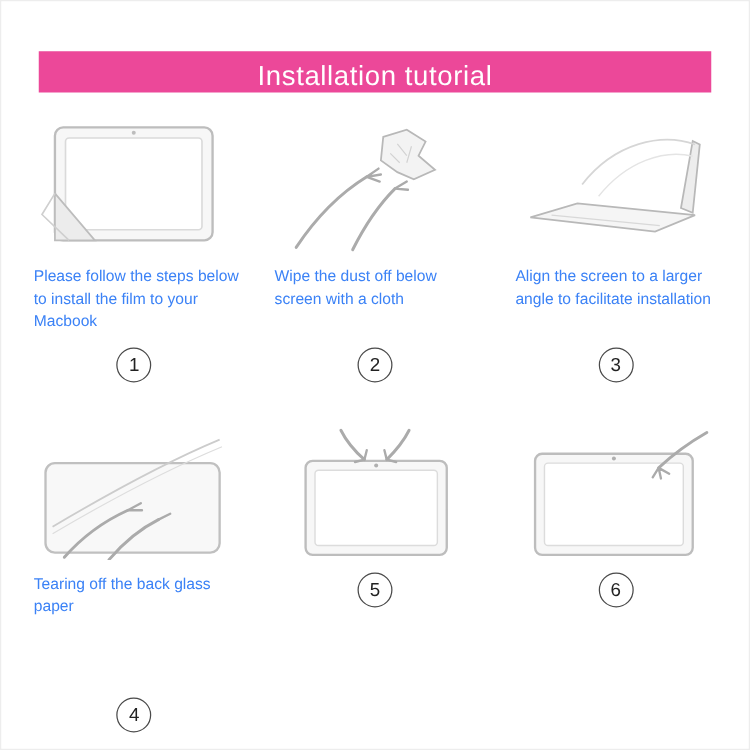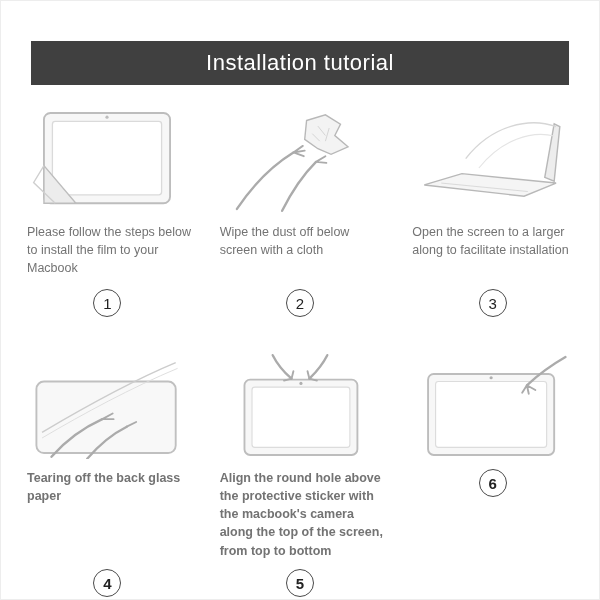--- a/index.html
+++ b/index.html
@@ -6,23 +6,23 @@
   body{
     width:600px;height:600px;
     font-family:"Liberation Sans", sans-serif;
     color:#3c3c3c;
     position:relative;
     box-sizing:border-box;
     border:1px solid #ededed;
   }
   .banner{
     margin:40px 30px 0 30px;
-    height:44px;
-    background:#404040;
-    display:flex;align-items:center;justify-content:center;
+    height:33px;
+    background:#ec4899;
+    display:flex;align-items:flex-end;justify-content:center;
   }
   .banner-title{
     color:#ffffff;
     font-size:22px;
     letter-spacing:0.5px;
   }
   .grid{
     display:grid;
     grid-template-columns:repeat(3,1fr);
     column-gap:12px;
@@ -34,38 +34,38 @@
     align-items:center;
   }
   .illus{
     height:118px;
     width:100%;
     display:flex;align-items:center;justify-content:center;
   }
   .caption{
     font-size:12.5px;
     line-height:1.45;
-    color:#737373;
+    color:#3b82f6;
     width:100%;
     padding:4px 4px 0 10px;
     box-sizing:border-box;
   }
   .row1 .caption{height:66px;}
   .row2 .caption{height:100px;}
   .num{
     width:26px;height:26px;
     border:1.3px solid #4a4a4a;
     border-radius:50%;
     display:flex;align-items:center;justify-content:center;
     font-size:15px;
     color:#222222;
     margin-top:4px;
     background:#ffffff;
   }
-  .row2{margin-top:14px;font-weight:bold;}
+  .row2{margin-top:14px;}
   svg{display:block;}
 </style>
 </head>
 <body>
 
 <div class="banner">
   <div class="banner-title">Installation tutorial</div>
 </div>
 
 <div class="grid row1">
@@ -106,21 +106,21 @@
   <div class="step">
     <div class="illus">
       <svg viewBox="0 0 170 95" width="160" height="90">
         <path d="M12,74 L118,86 L152,72 L52,62 Z" fill="#f5f5f5" stroke="#b8b8b8" stroke-width="1.5"></path>
         <path d="M30,72 L122,81" stroke="#d8d8d8" stroke-width="1" fill="none"></path>
         <path d="M150,70 L156,12 L150,9 L140,66 Z" fill="#ededed" stroke="#b8b8b8" stroke-width="1.5"></path>
         <path d="M56,46 C84,10 124,2 152,12" fill="none" stroke="#d6d6d6" stroke-width="1.5"></path>
         <path d="M70,56 C94,26 126,16 150,22" fill="none" stroke="#e4e4e4" stroke-width="1.2"></path>
       </svg>
     </div>
-    <div class="caption">Open the screen to a larger along to facilitate installation</div>
+    <div class="caption">Align the screen to a larger angle to facilitate installation</div>
     <div class="num">
       <span>3</span>
     </div>
   </div>
 
 </div>
 
 <div class="grid row2">
 
   <div class="step">
@@ -146,21 +146,20 @@
       <svg viewBox="0 0 170 112" width="160" height="106">
         <rect x="26" y="28" width="120" height="80" rx="6" fill="#f7f7f7" stroke="#bdbdbd" stroke-width="2"></rect>
         <rect x="34" y="36" width="104" height="64" rx="3" fill="#ffffff" stroke="#dcdcdc" stroke-width="1.2"></rect>
         <circle cx="86" cy="32" r="1.7" fill="#b0b0b0"></circle>
         <path d="M56,2 C61,12 68,20 76,27" stroke="#ababab" stroke-width="2.5" fill="none" stroke-linecap="round"></path>
         <path d="M76,27 l-8,2 M76,27 l2,-8" stroke="#ababab" stroke-width="2" fill="none" stroke-linecap="round"></path>
         <path d="M114,2 C109,12 102,20 95,27" stroke="#ababab" stroke-width="2.5" fill="none" stroke-linecap="round"></path>
         <path d="M95,27 l8,2 M95,27 l-2,-8" stroke="#ababab" stroke-width="2" fill="none" stroke-linecap="round"></path>
       </svg>
     </div>
-    <div class="caption">Align the round hole above the protective sticker with the macbook's camera along the top of the screen, from top to bottom</div>
     <div class="num">
       <span>5</span>
     </div>
   </div>
 
   <div class="step">
     <div class="illus">
       <svg viewBox="0 0 170 112" width="160" height="106">
         <rect x="16" y="22" width="134" height="86" rx="6" fill="#f7f7f7" stroke="#bdbdbd" stroke-width="2"></rect>
         <rect x="24" y="30" width="118" height="70" rx="3" fill="#ffffff" stroke="#dcdcdc" stroke-width="1.2"></rect>

